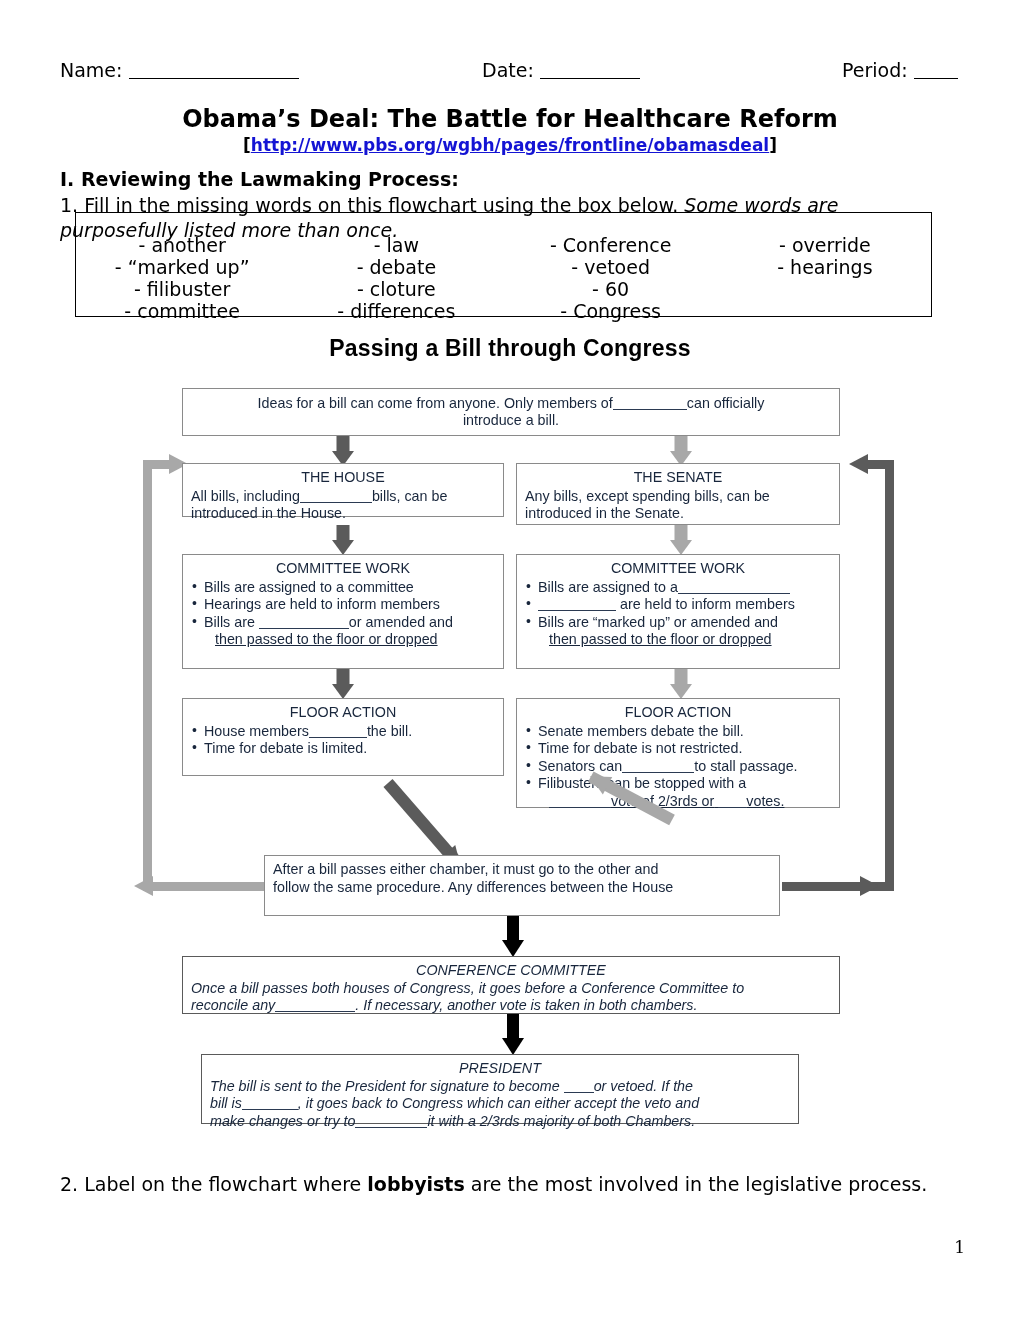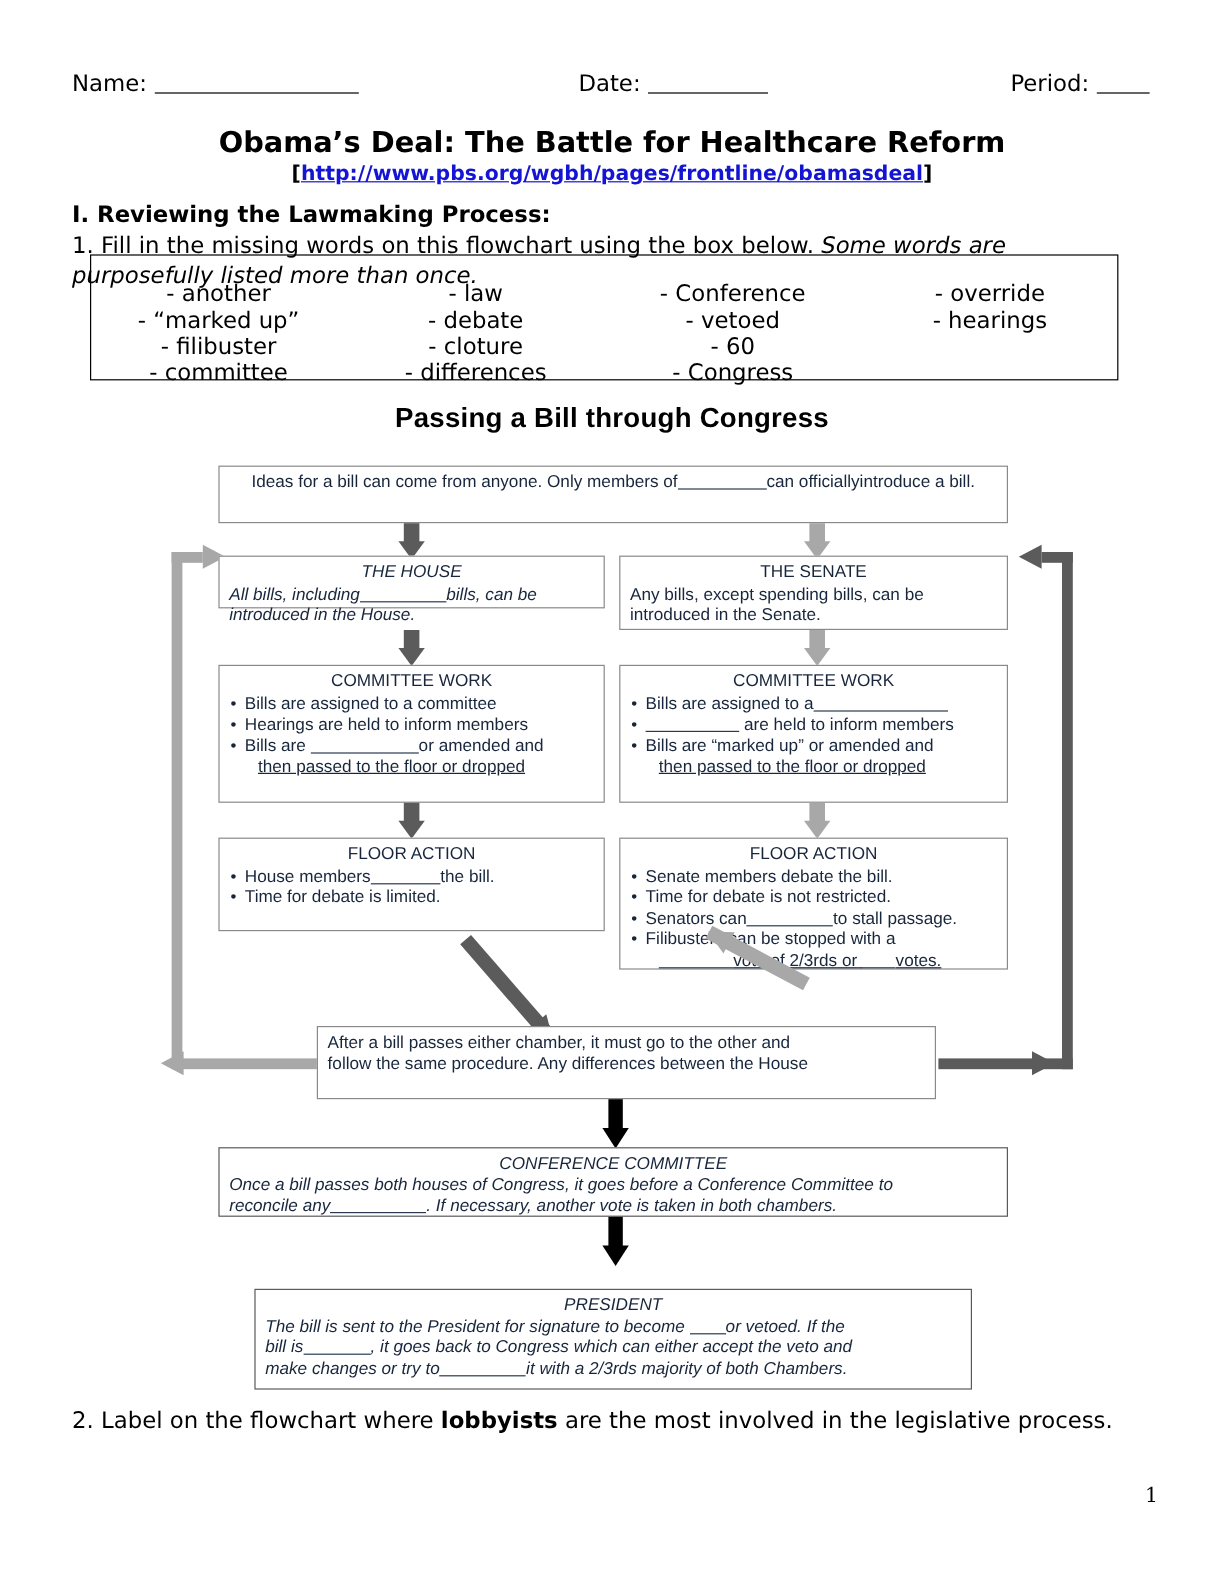--- a/index.html
+++ b/index.html
@@ -178,36 +178,36 @@
     <div class="hbar" style="left:143px; top:130px; width:9px; height:431px; background:#a8a8a8;"></div>
     <div class="hbar" style="left:143px; top:130px; width:26px; height:9px; background:#a8a8a8;"></div>
     <div class="tri" style="left:169px; top:124px; border-top:10.5px solid transparent; border-bottom:10.5px solid transparent; border-left:19px solid #a8a8a8;"></div>
 
     <div class="hbar" style="left:782px; top:552px; width:112px; height:9px; background:#5b5b5b;"></div>
     <div class="tri" style="left:860px; top:546px; border-top:10.5px solid transparent; border-bottom:10.5px solid transparent; border-left:19px solid #5b5b5b;"></div>
     <div class="hbar" style="left:885px; top:130px; width:9px; height:431px; background:#5b5b5b;"></div>
     <div class="hbar" style="left:868px; top:130px; width:26px; height:9px; background:#5b5b5b;"></div>
     <div class="tri" style="left:849px; top:124px; border-top:10.5px solid transparent; border-bottom:10.5px solid transparent; border-right:19px solid #5b5b5b;"></div>
 
-    <div class="fbox" style="left:182px; top:58px; width:658px; height:48px; display:flex; flex-direction:row; justify-content:center;">
+    <div class="fbox" style="left:182px; top:58px; width:658px; height:48px; display:flex; flex-direction:column; justify-content:center;">
       <span class="ctr"><span>Ideas for a bill can come from anyone. Only members of</span><span class="bl" style="width:74px;"></span><span>can officially</span></span>
       <span class="ctr">introduce a bill.</span>
     </div>
 
     <div class="v-arrow" style="left:330px; top:106px; width:26px; height:30px;">
       <div class="stem" style="top:0; width:13px; height:17px; background:#5b5b5b;"></div>
       <div class="head" style="top:15px; border-top:15px solid #5b5b5b;"></div>
     </div>
 
     <div class="v-arrow" style="left:668px; top:106px; width:26px; height:30px;">
       <div class="stem" style="top:0; width:13px; height:17px; background:#a8a8a8;"></div>
       <div class="head" style="top:15px; border-top:15px solid #a8a8a8;"></div>
     </div>
 
-    <div class="fbox" style="left:182px; top:133px; width:322px; height:44px;font-style:italic;">
+    <div class="fbox" style="left:182px; top:133px; width:322px; height:54px;">
       <span class="hd">THE HOUSE</span>
       <span><span>All bills, including</span><span class="bl" style="width:72px;"></span><span>bills, can be</span></span><br>
       <span>introduced in the House.</span>
     </div>
 
     <div class="fbox" style="left:516px; top:133px; width:324px; height:62px;">
       <span class="hd">THE SENATE</span>
       <span>Any bills, except spending bills, can be</span><br>
       <span>introduced in the Senate.</span>
     </div>
@@ -290,21 +290,21 @@
       <span class="ctr">CONFERENCE COMMITTEE</span>
       <span>Once a bill passes both houses of Congress, it goes before a Conference Committee to</span><br>
       <span><span>reconcile any</span><span class="bl" style="width:80px;"></span><span>. If necessary, another vote is taken in both chambers.</span></span>
     </div>
 
     <div class="v-arrow" style="left:500px; top:684px; width:26px; height:41px;">
       <div class="stem" style="top:0; width:12px; height:26px; background:#000;"></div>
       <div class="head" style="top:24px; border-top:17px solid #000;"></div>
     </div>
 
-    <div class="fbox blk" style="left:212px; top:724px; width:598px; height:84px;margin-top:20px;">
+    <div class="fbox blk" style="left:201px; top:724px; width:598px; height:70px;">
       <span class="ctr">PRESIDENT</span>
       <span><span>The bill is sent to the President for signature to become</span> <span class="bl" style="width:30px;"></span><span>or vetoed. If the</span></span><br>
       <span><span>bill is</span><span class="bl" style="width:56px;"></span><span>, it goes back to Congress which can either accept the veto and</span></span><br>
       <span><span>make changes or try to</span><span class="bl" style="width:72px;"></span><span>it with a 2/3rds majority of both Chambers.</span></span>
     </div>
 
   </div>
 
   <div class="q2">
     <span>2. Label on the flowchart where </span><b>lobbyists</b><span> are the most involved in the legislative process.</span>

